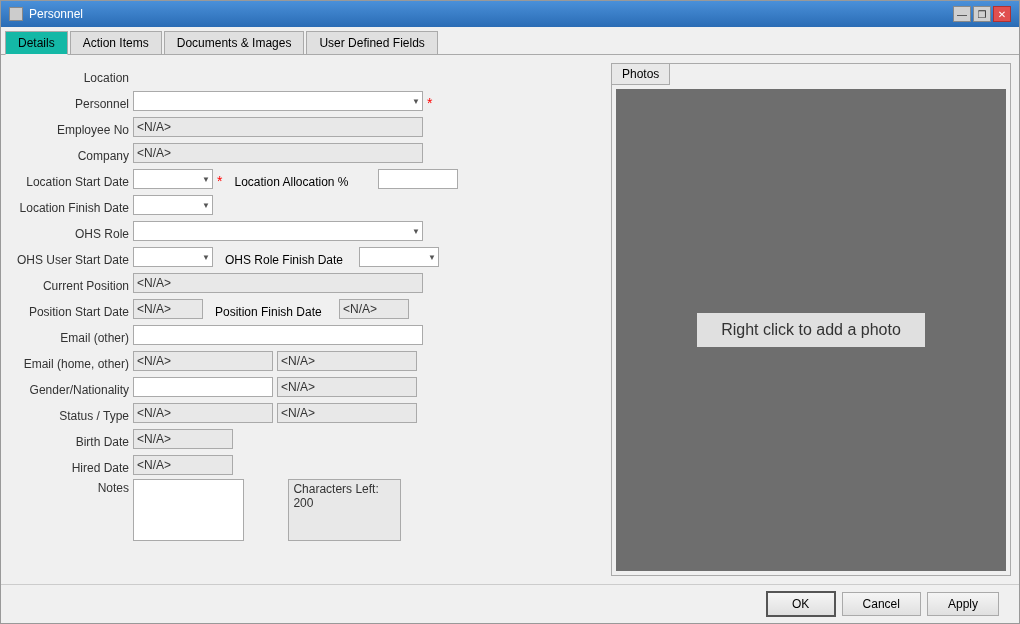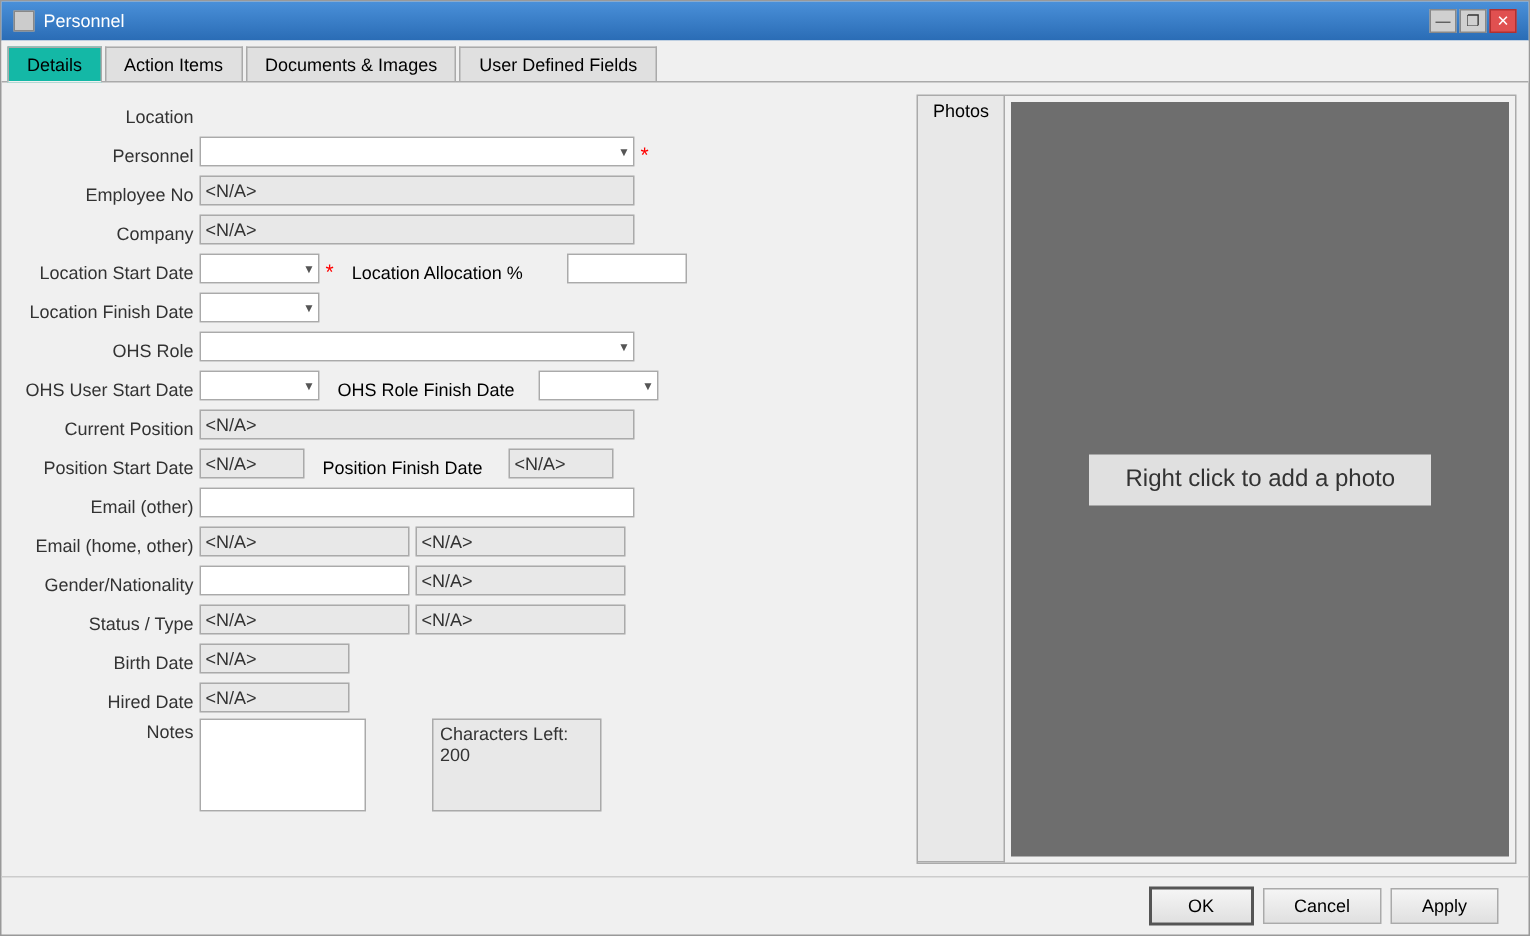--- a/index.html
+++ b/index.html
@@ -17,21 +17,21 @@
 
     .tabs { display: flex; background: #f0f0f0; padding: 4px 4px 0 4px; border-bottom: 1px solid #aaa; flex-shrink: 0; }
     .tab { padding: 4px 12px; border: 1px solid #aaa; border-bottom: none; background: #e0e0e0; cursor: pointer; margin-right: 2px; font-size: 12px; }
     .tab.active { background: #14b8a6; border-bottom: 1px solid #f0f0f0; margin-bottom: -1px; z-index: 1; }
 
     .content { display: flex; flex: 1; padding: 8px; gap: 8px; overflow: hidden; }
 
     .left-panel { flex: 1; display: flex; flex-direction: column; }
     .right-panel { width: 400px; flex-shrink: 0; display: flex; flex-direction: column; }
 
-    .photos-box { border: 1px solid #aaa; background: #f0f0f0; height: 100%; display: flex; flex-direction: row; }
+    .photos-box { border: 1px solid #aaa; background: #f0f0f0; height: 100%; display: flex; flex-direction: column; }
     .photos-tab { padding: 3px 10px; border-bottom: 1px solid #aaa; background: #e8e8e8; width: fit-content; font-size: 12px; border-right: 1px solid #aaa; }
     .photos-area { flex: 1; background: #6e6e6e; display: flex; align-items: center; justify-content: center; margin: 4px; }
     .photos-placeholder { background: #e0e0e0; padding: 8px 24px; font-size: 16px; color: #333; }
 
     .form-grid { display: flex; flex-direction: column; gap: 4px; }
     .form-row { display: flex; align-items: flex-end; gap: 4px; min-height: 22px; }
     .form-label { text-align: right; color: #333; flex-shrink: 0; white-space: nowrap; }
     .form-input { border: 1px solid #aaa; background: white; height: 20px; padding: 0 3px; font-size: 12px; color: #333; }
     .form-input.gray { background: #e8e8e8; }
     .select-wrapper { position: relative; display: inline-flex; align-items: center; }

